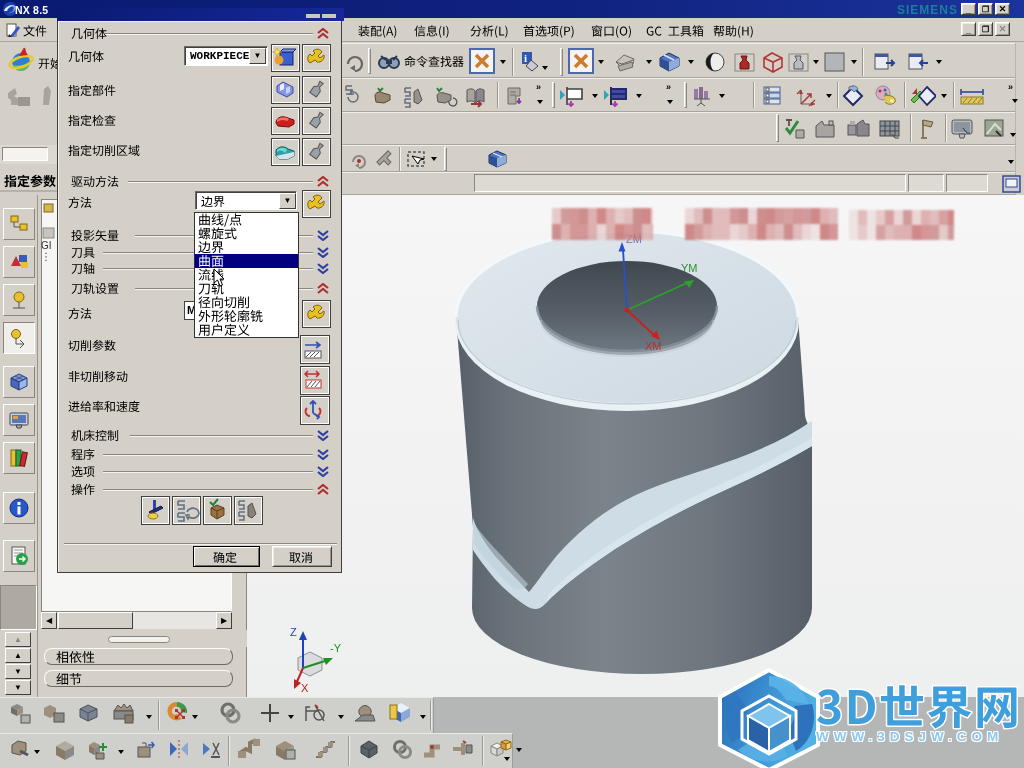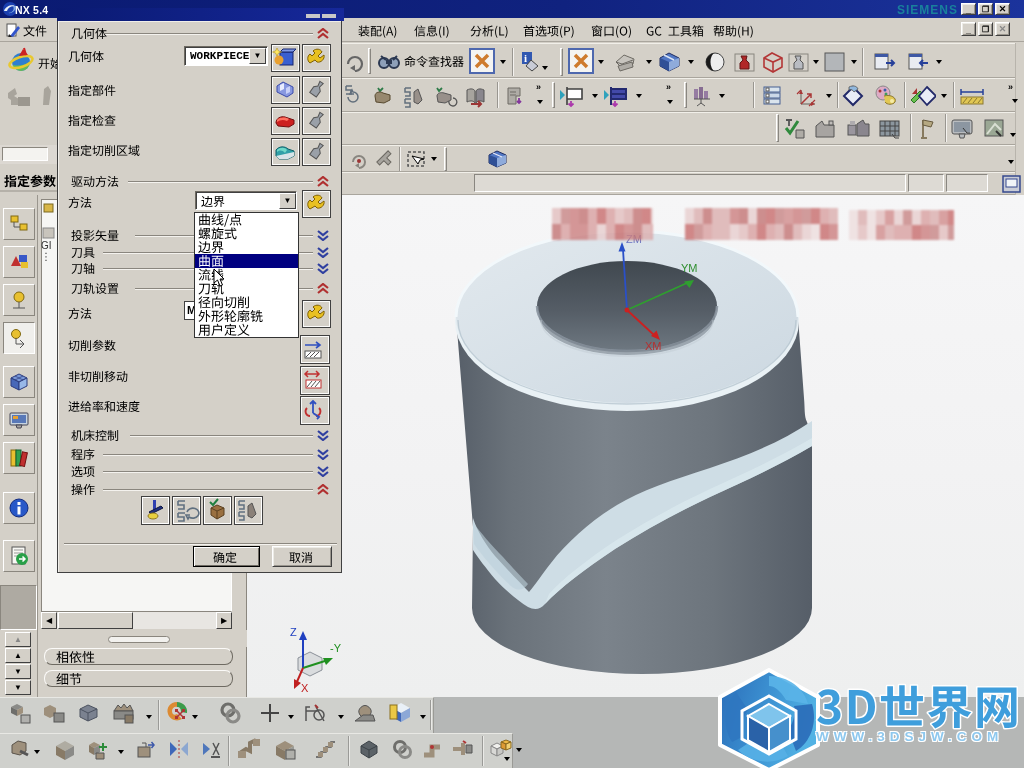--- a/index.html
+++ b/index.html
@@ -2,21 +2,21 @@
 <html><head><meta charset="utf-8"><style>
 *{margin:0;padding:0;box-sizing:border-box}
 html,body{width:1024px;height:768px;overflow:hidden;font-family:"Liberation Sans",sans-serif;background:#d4d0c8;position:relative}
 </style></head><body>
 <div style="position:absolute;left:0;top:0;width:1024px;height:18px;background:linear-gradient(90deg,#0a1a72 0%,#10227f 55%,#1b339c 100%);"></div>
 <svg style="position:absolute;left:2px;top:1px;z-index:3;" width="16" height="16" viewBox="0 0 16 16">
     <circle cx="8" cy="8" r="7" fill="#1a3fb0"></circle>
     <path d="M2 10 C4 4 12 3 14 6 C11 4 6 6 5 10 Z" fill="#e8eef8"></path>
     <path d="M13 5 C15 9 10 13 6 12 C10 12 13 9 11 5 Z" fill="#7fa8e0"></path>
   </svg>
-<div style="position:absolute;left:15px;top:4px;font:bold 10.5px 'Liberation Sans',sans-serif;color:#fff;letter-spacing:0.2px;z-index:3">NX 5.4</div>
+<div style="position:absolute;left:15px;top:4px;font:bold 10.5px 'Liberation Sans',sans-serif;color:#fff;letter-spacing:0.2px;z-index:3">NX 8.5</div>
 <div style="position:absolute;left:897px;top:3px;font:bold 12px 'Liberation Sans',sans-serif;color:#19809c;letter-spacing:1px;z-index:3">SIEMENS</div>
 <div style="position:absolute;left:961px;top:3px;width:15px;height:12px;background:#d4d0c8;border:1px solid;border-color:#fff #404040 #404040 #fff;box-shadow:inset 1px 1px 0 #ecebe6,inset -1px -1px 0 #9a968e;z-index:3;font:bold 9px 'Liberation Sans',sans-serif;text-align:center;line-height:10px"><span style="position:relative;top:1px">_</span></div>
 <div style="position:absolute;left:978px;top:3px;width:15px;height:12px;background:#d4d0c8;border:1px solid;border-color:#fff #404040 #404040 #fff;box-shadow:inset 1px 1px 0 #ecebe6,inset -1px -1px 0 #9a968e;z-index:3;font:bold 9px 'Liberation Sans',sans-serif;text-align:center;line-height:10px"><span style="font-size:8px">❐</span></div>
 <div style="position:absolute;left:995px;top:3px;width:15px;height:12px;background:#d4d0c8;border:1px solid;border-color:#fff #404040 #404040 #fff;box-shadow:inset 1px 1px 0 #ecebe6,inset -1px -1px 0 #9a968e;z-index:3;font:bold 9px 'Liberation Sans',sans-serif;text-align:center;line-height:10px"><span style="font-size:9px">✕</span></div>
 <div style="position:absolute;left:0;top:18px;width:1024px;height:24px;background:#d4d0c8;border-bottom:1px solid #a9a59d;"></div>
 <svg style="position:absolute;left:6px;top:22px;z-index:3;" width="14" height="15" viewBox="0 0 14 15">
     <rect x="1" y="2" width="9" height="12" fill="#fff" stroke="#555"></rect>
     <path d="M4 14 L12 4 L14 6 L7 15 Z" fill="#3355cc"></path>
     <path d="M3 12 l3 3 -4 1 Z" fill="#222"></path>
   </svg>

